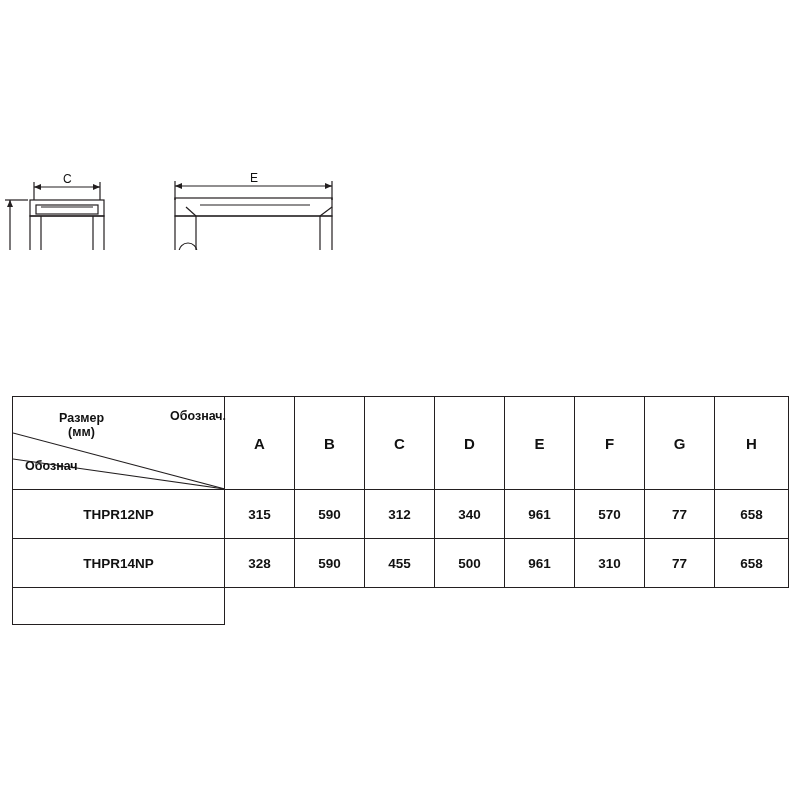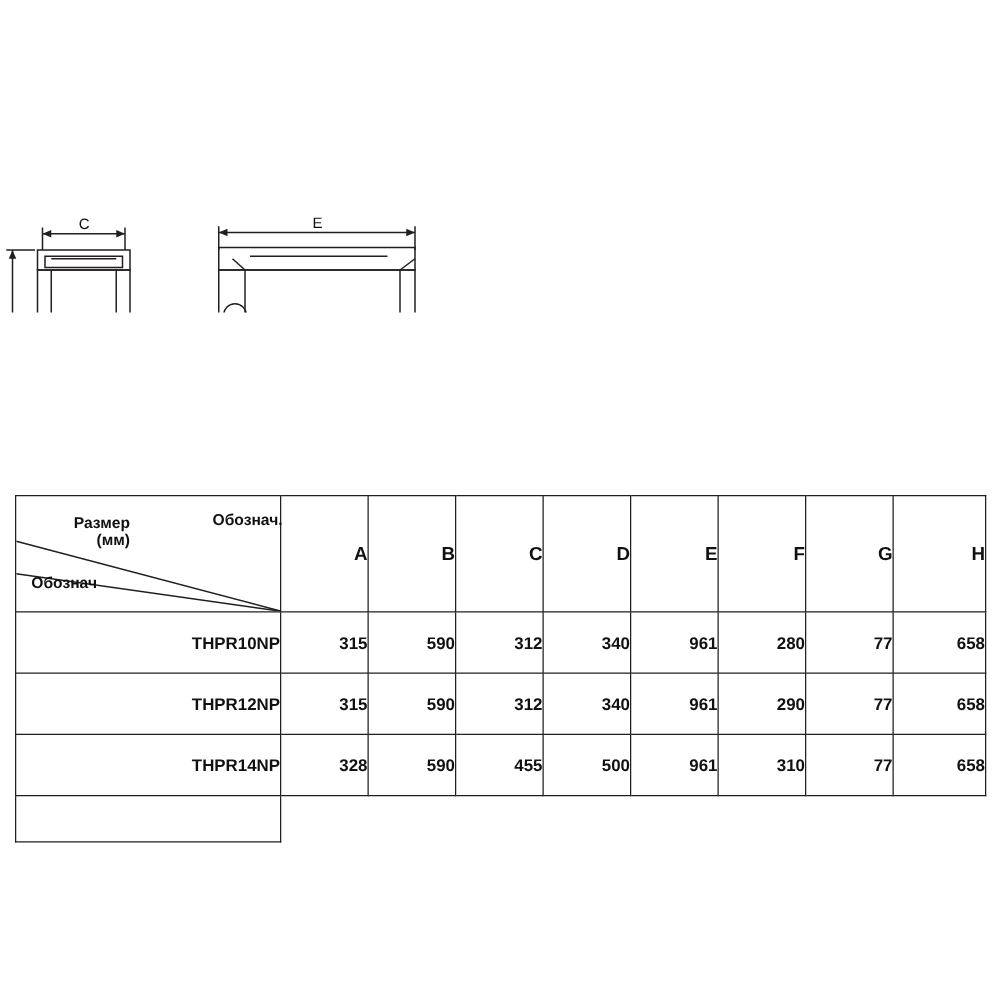--- a/index.html
+++ b/index.html
@@ -41,21 +41,21 @@
     position: absolute;
     left: 12px;
     top: 396px;
     width: 776px;
     border-collapse: collapse;
     table-layout: fixed;
   }
   .spec-table td, .spec-table th {
     border: 1px solid #231f20;
     height: 48px;
-    text-align: right;
+    text-align: center;
     vertical-align: middle;
     font-size: 13.5px;
     font-weight: bold;
     color: #111;
     padding: 0;
   }
   .spec-table thead td, .spec-table thead th {
     height: 92px;
     font-size: 15px;
   }
@@ -229,38 +229,27 @@
         <td>C</td>
         <td>D</td>
         <td>E</td>
         <td>F</td>
         <td>G</td>
         <td>H</td>
       </tr>
     </thead>
     <tbody>
       <tr>
-        <td class="model-cell">THPR10NP</td>
-        <td>315</td>
-        <td>590</td>
-        <td>312</td>
-        <td>340</td>
-        <td>961</td>
-        <td>280</td>
-        <td>77</td>
-        <td>658</td>
-      </tr>
-      <tr>
         <td class="model-cell">THPR12NP</td>
         <td>315</td>
         <td>590</td>
         <td>312</td>
         <td>340</td>
         <td>961</td>
-        <td>290</td>
+        <td>570</td>
         <td>77</td>
         <td>658</td>
       </tr>
       <tr>
         <td class="model-cell">THPR14NP</td>
         <td>328</td>
         <td>590</td>
         <td>455</td>
         <td>500</td>
         <td>961</td>

